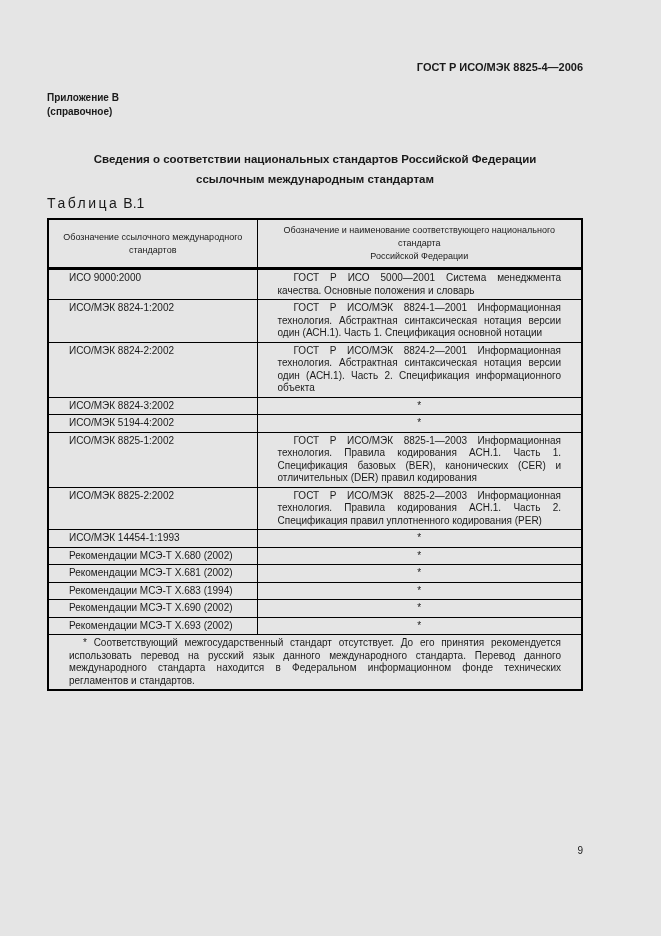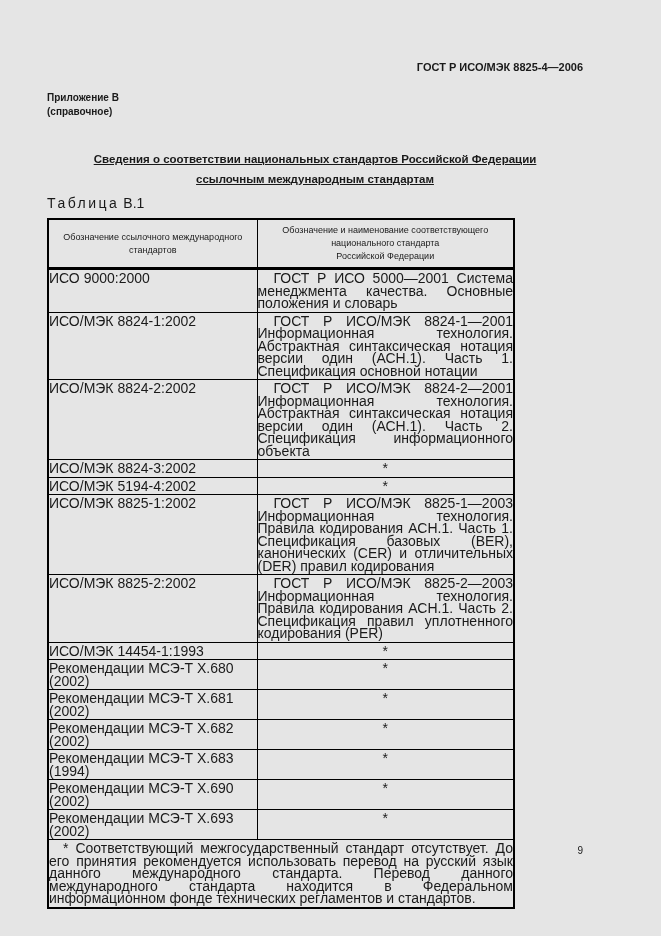--- a/index.html
+++ b/index.html
@@ -42,48 +42,47 @@
   }
   .main-title {
     position: absolute;
     top: 149px;
     left: 47px;
     right: 78px;
     text-align: center;
     font-weight: bold;
     font-size: 11.5px;
     line-height: 20px;
-    text-decoration: underline;
   }
   .table-caption {
     position: absolute;
     top: 197px;
     left: 47px;
     font-size: 14px;
     line-height: 12px;
   }
   .table-caption .spaced {
     letter-spacing: 2.5px;
   }
   table.std-table {
     position: absolute;
     top: 218px;
     left: 47px;
-    width: 468px;
+    width: 536px;
     border-collapse: collapse;
     table-layout: fixed;
     border: 2px solid #000;
   }
   table.std-table th,
   table.std-table td {
     border: 1px solid #000;
     vertical-align: top;
-    font-size: 14px;
+    font-size: 10px;
     line-height: 12.5px;
-    padding: 2px 0;
+    padding: 2px 20px;
     overflow: hidden;
   }
   table.std-table thead th {
     font-weight: normal;
     font-size: 9px;
     line-height: 13px;
     text-align: center;
     vertical-align: middle;
     padding: 4px 6px;
     border-bottom: 3px solid #000;
@@ -189,24 +188,20 @@
   </tr>
         <tr>
     <td class="ref-cell">Рекомендации МСЭ-Т Х.680 (2002)</td>
     <td class="nat-cell star">*</td>
   </tr>
         <tr>
     <td class="ref-cell">Рекомендации МСЭ-Т Х.681 (2002)</td>
     <td class="nat-cell star">*</td>
   </tr>
         <tr>
-    <td class="ref-cell">Рекомендации МСЭ-Т Х.682 (2002)</td>
-    <td class="nat-cell star">*</td>
-  </tr>
-        <tr>
     <td class="ref-cell">Рекомендации МСЭ-Т Х.683 (1994)</td>
     <td class="nat-cell star">*</td>
   </tr>
         <tr>
     <td class="ref-cell">Рекомендации МСЭ-Т Х.690 (2002)</td>
     <td class="nat-cell star">*</td>
   </tr>
         <tr>
     <td class="ref-cell">Рекомендации МСЭ-Т Х.693 (2002)</td>
     <td class="nat-cell star">*</td>

